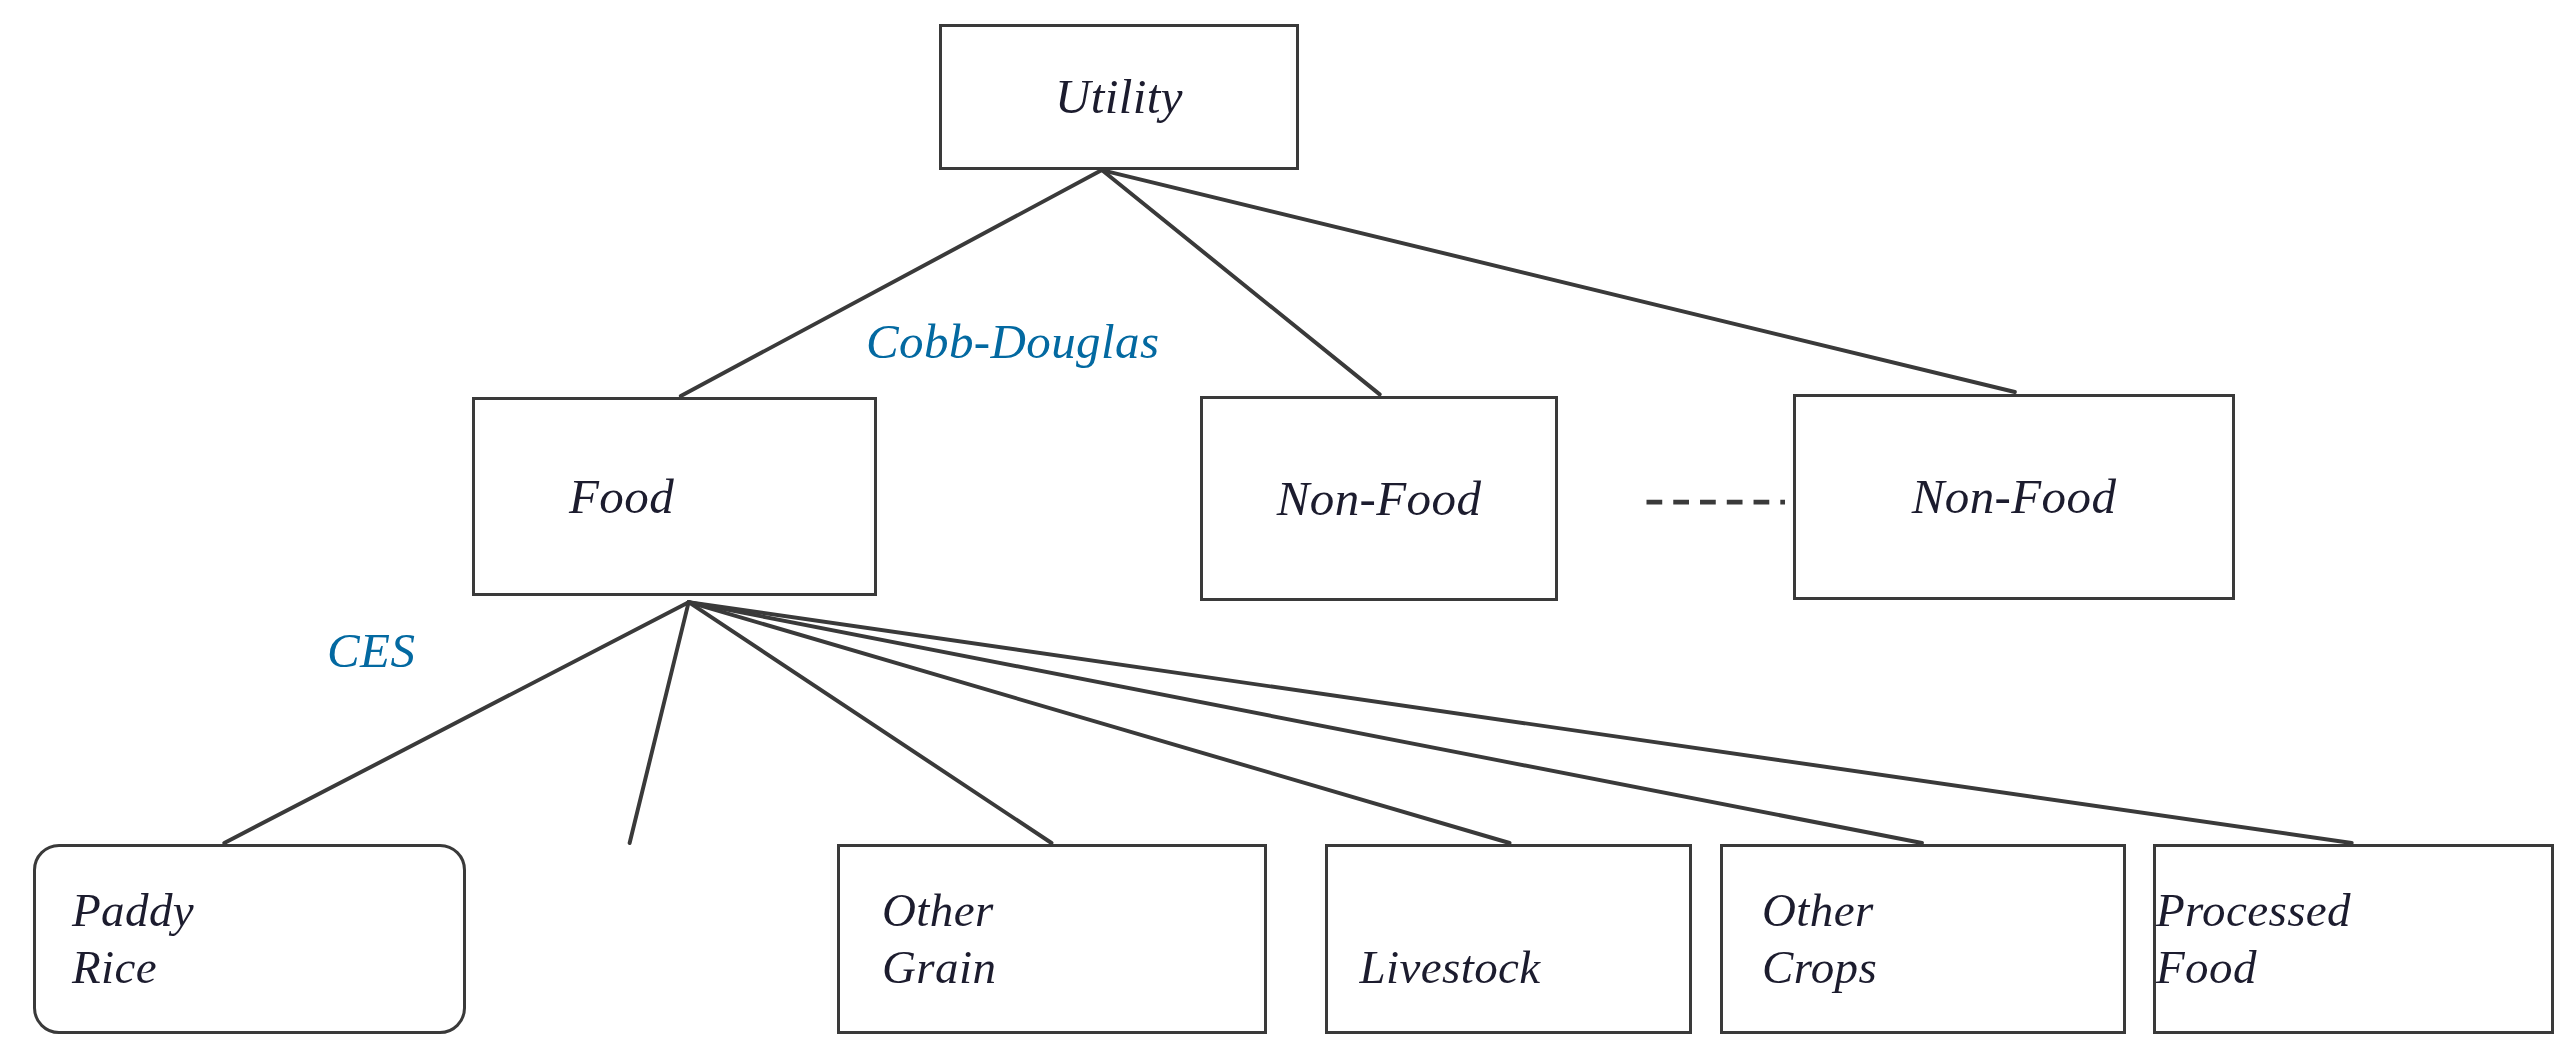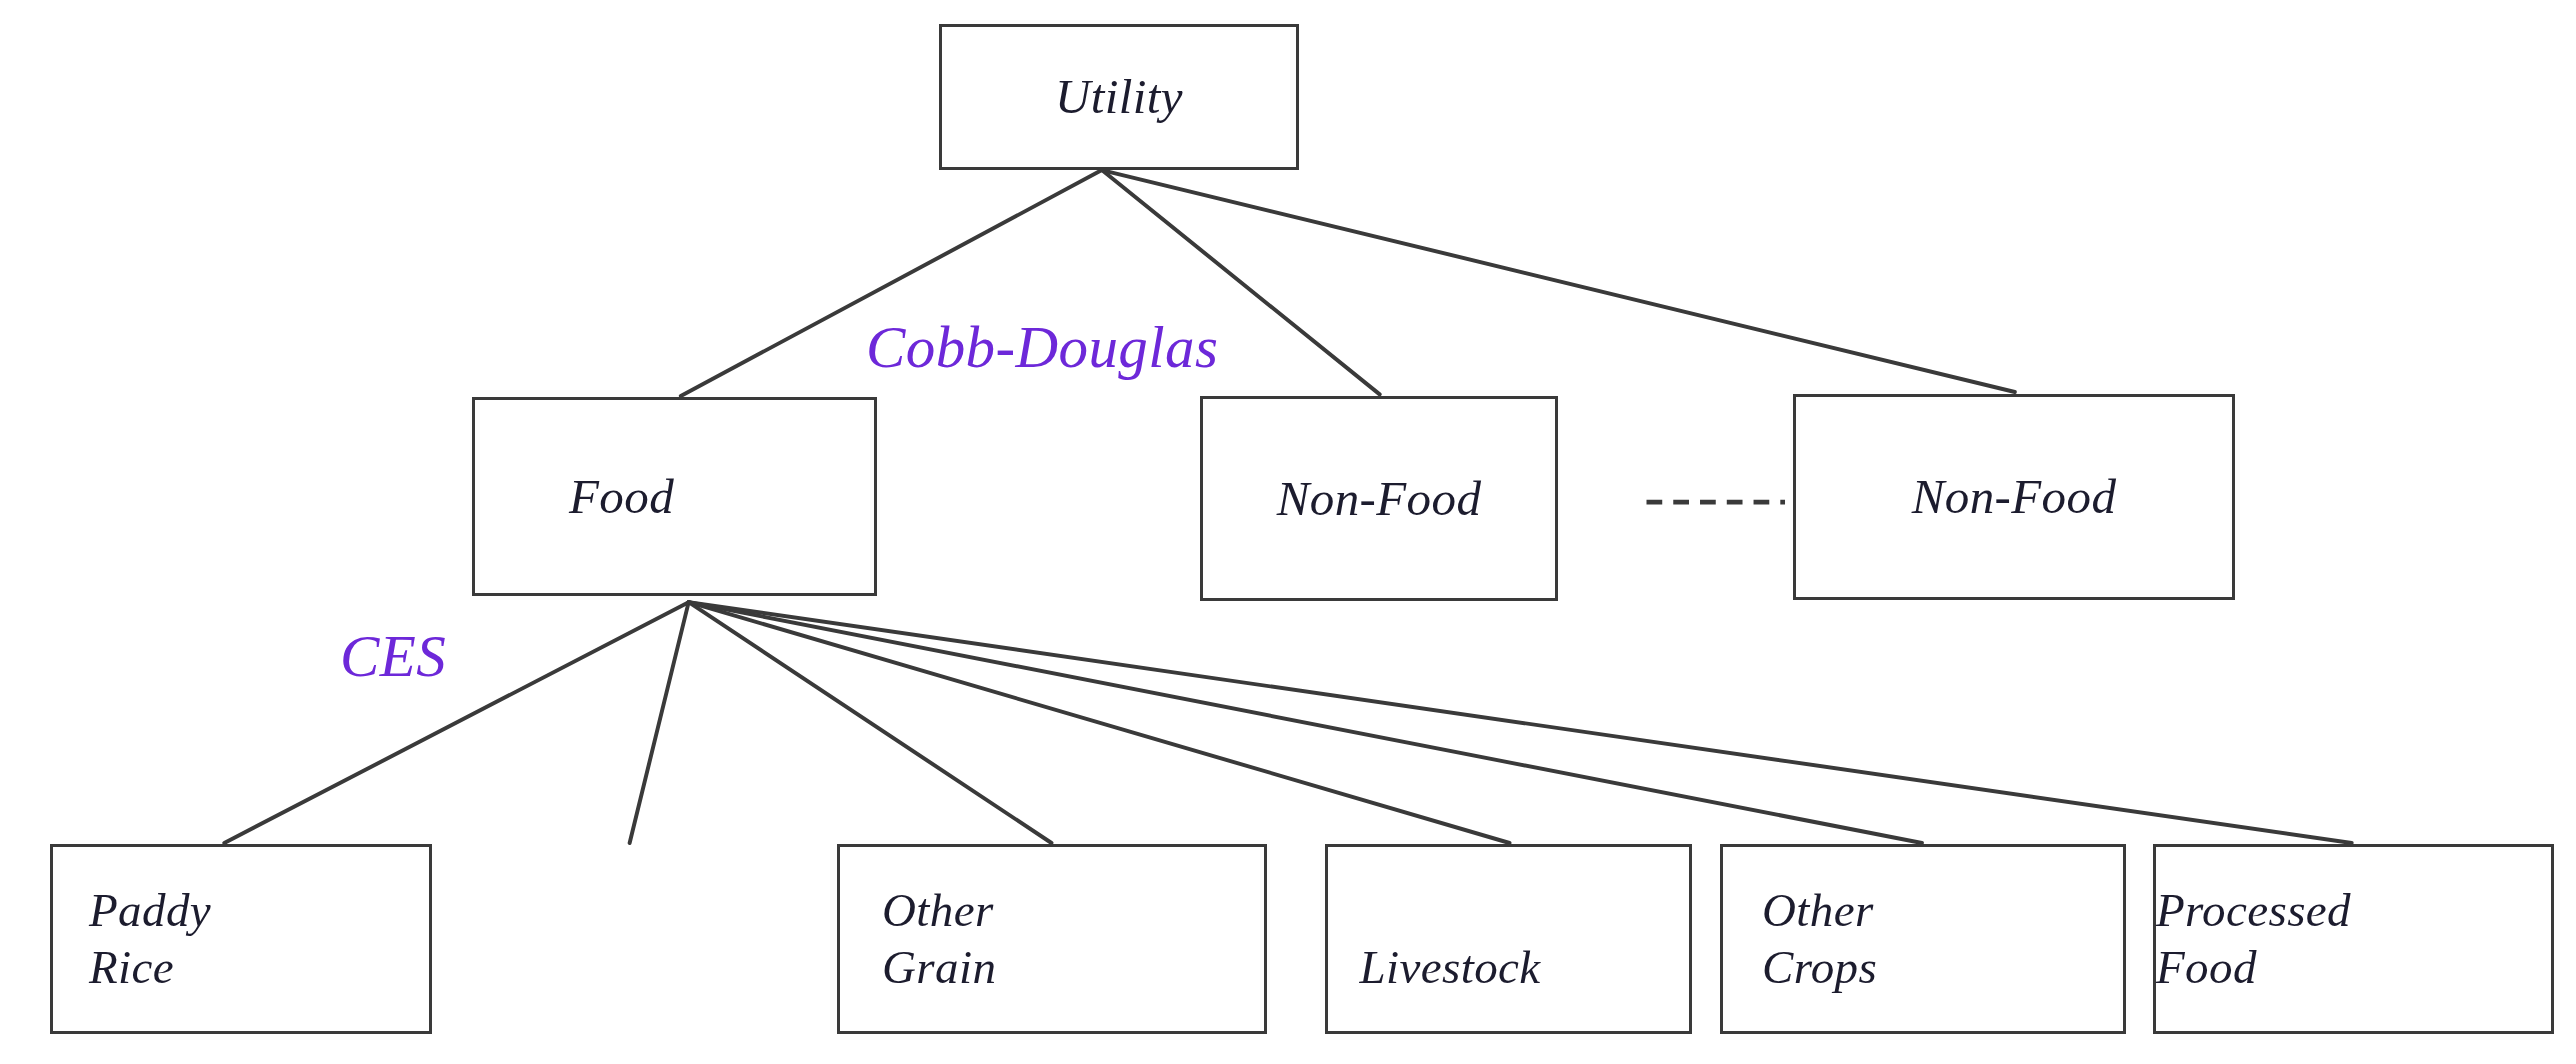--- a/index.html
+++ b/index.html
@@ -76,50 +76,50 @@
   
   .leaf {
     top: 844px;
     height: 190px;
     align-items: center;
   }
   .leaf .node-label {
     text-align: left;
     font-size: 47px;
   }
-  .leaf--paddy-rice   { left: 50px;   width: 382px;  padding-left: 36px; }
+  .leaf--paddy-rice   { left: 33px;   width: 433px;  padding-left: 36px; border-radius: 26px; }
   .leaf--wheat        { left: 460px;  width: 342px;  padding-left: 38px; }
   .leaf--other-grain  { left: 837px; width: 430px;  padding-left: 42px; }
   .leaf--meat         { left: 1325px; width: 367px;  padding-left: 31.5px; }
   .leaf--other-crops  { left: 1720px; width: 406px;  padding-left: 39px; }
   .leaf--proc-food    { left: 2153px; width: 401px;  }
 
   .leaf--meat .node-label .just-line {
     display: block;
     width: 299px;
     text-align: justify;
   }
   .leaf--meat .node-label .just-line::after {
     content: "";
     display: inline-block;
     width: 100%;
   }
 
   .edge-label {
     position: absolute;
     font-style: italic;
-    font-size: 59px;
-    color: #6d28d9;
+    font-size: 49px;
+    color: #0369a1;
     white-space: nowrap;
     z-index: 3;
     letter-spacing: 0.4px;
     font-family: Liberation Serif, serif;
   }
   .edge-label--cobb-douglas { left: 866px; top: 313px; }
-  .edge-label--ces          { left: 340px;  top: 622px; }
+  .edge-label--ces          { left: 327px;  top: 622px; }
 </style>
 </head>
 <body>
 
 <div id="canvas">
 
   <svg id="edges" viewBox="0 0 3273 1353" xmlns="http://www.w3.org/2000/svg">
 
     <g stroke="#3a3a3a" stroke-width="5" fill="none" stroke-linecap="round">
       <line x1="1400" y1="216" x2="865" y2="503"></line>

